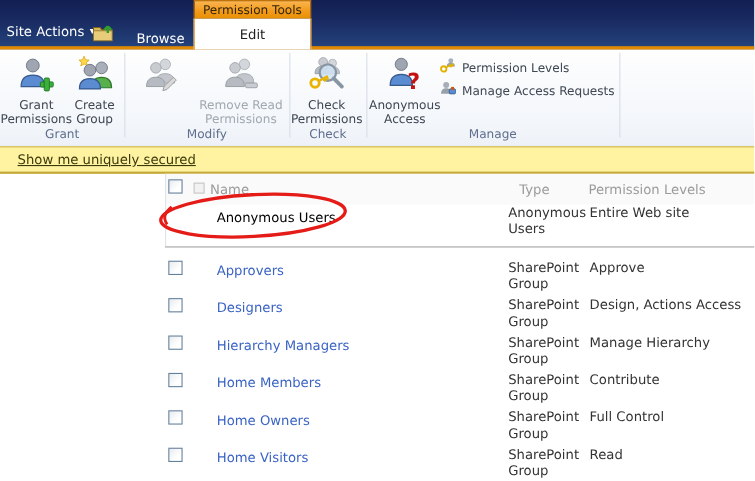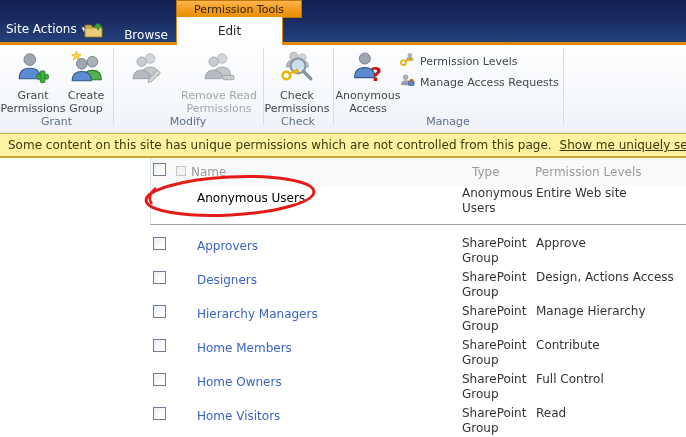--- a/index.html
+++ b/index.html
@@ -3,21 +3,21 @@
 <meta charset="utf-8">
 <style>
   html,body{margin:0;padding:0;background:#fff;}
   #screen{position:relative;width:686px;height:437px;background:#fff;overflow:hidden;
           font-family:"DejaVu Sans","Liberation Sans",sans-serif;}
 
   
   .topnav{position:absolute;left:0;top:0;width:686px;height:45px;
           background:linear-gradient(180deg,#121f52 0%,#1a2c63 45%,#25457f 100%);}
   .orange-line{position:absolute;left:0;top:42px;width:686px;height:3px;background:#e08900;z-index:1;}
-  .ctx-header{position:absolute;left:176px;top:0;width:126px;height:18px;z-index:2;
+  .ctx-header{position:absolute;left:176px;top:0;width:107px;height:18px;z-index:2;
           background:linear-gradient(180deg,#fcb54f 0%,#f29b1d 55%,#e88f00 100%);
           border:1px solid #c07408;box-sizing:border-box;
           display:flex;align-items:center;justify-content:center;
           font-size:11px;color:#33250a;}
   .edit-tab{position:absolute;left:176px;top:17px;width:107px;height:28px;z-index:2;
           background:#fff;border-left:1px solid #d98a1a;border-right:1px solid #d98a1a;
           box-sizing:border-box;display:flex;align-items:center;justify-content:center;
           font-size:12px;color:#1f1f1f;}
   .site-actions{position:absolute;left:6px;top:22px;display:flex;align-items:center;gap:5px;
           color:#fff;font-size:12px;cursor:default;}
@@ -195,21 +195,20 @@
           <rect x="9" y="8.2" width="6" height="5" rx="1" fill="#5b8bd0" stroke="#30568a" stroke-width="0.7"></rect>
           <rect x="10.8" y="6.4" width="2.8" height="2.8" fill="#d45500"></rect>
         </svg>
       </span>
       <span>Manage Access Requests</span>
     </div>
     <div class="rgl" style="left:333px;width:230px;">Manage</div>
   </div>
 
   <div class="notice">
-    <span>Some content on this site has unique permissions which are not controlled from this page.</span>
     <a href="#">Show me uniquely secured</a>
   </div>
 
   <div class="hdr-bg"></div>
   <div class="vline"></div>
   <span class="cbx" style="left:153px;top:163px;"></span>
   <span class="mini-cbx"></span>
   <div class="hcol" style="left:191px;">Name</div>
   <div class="hcol" style="left:472px;">Type</div>
   <div class="hcol" style="left:535px;">Permission Levels</div>

